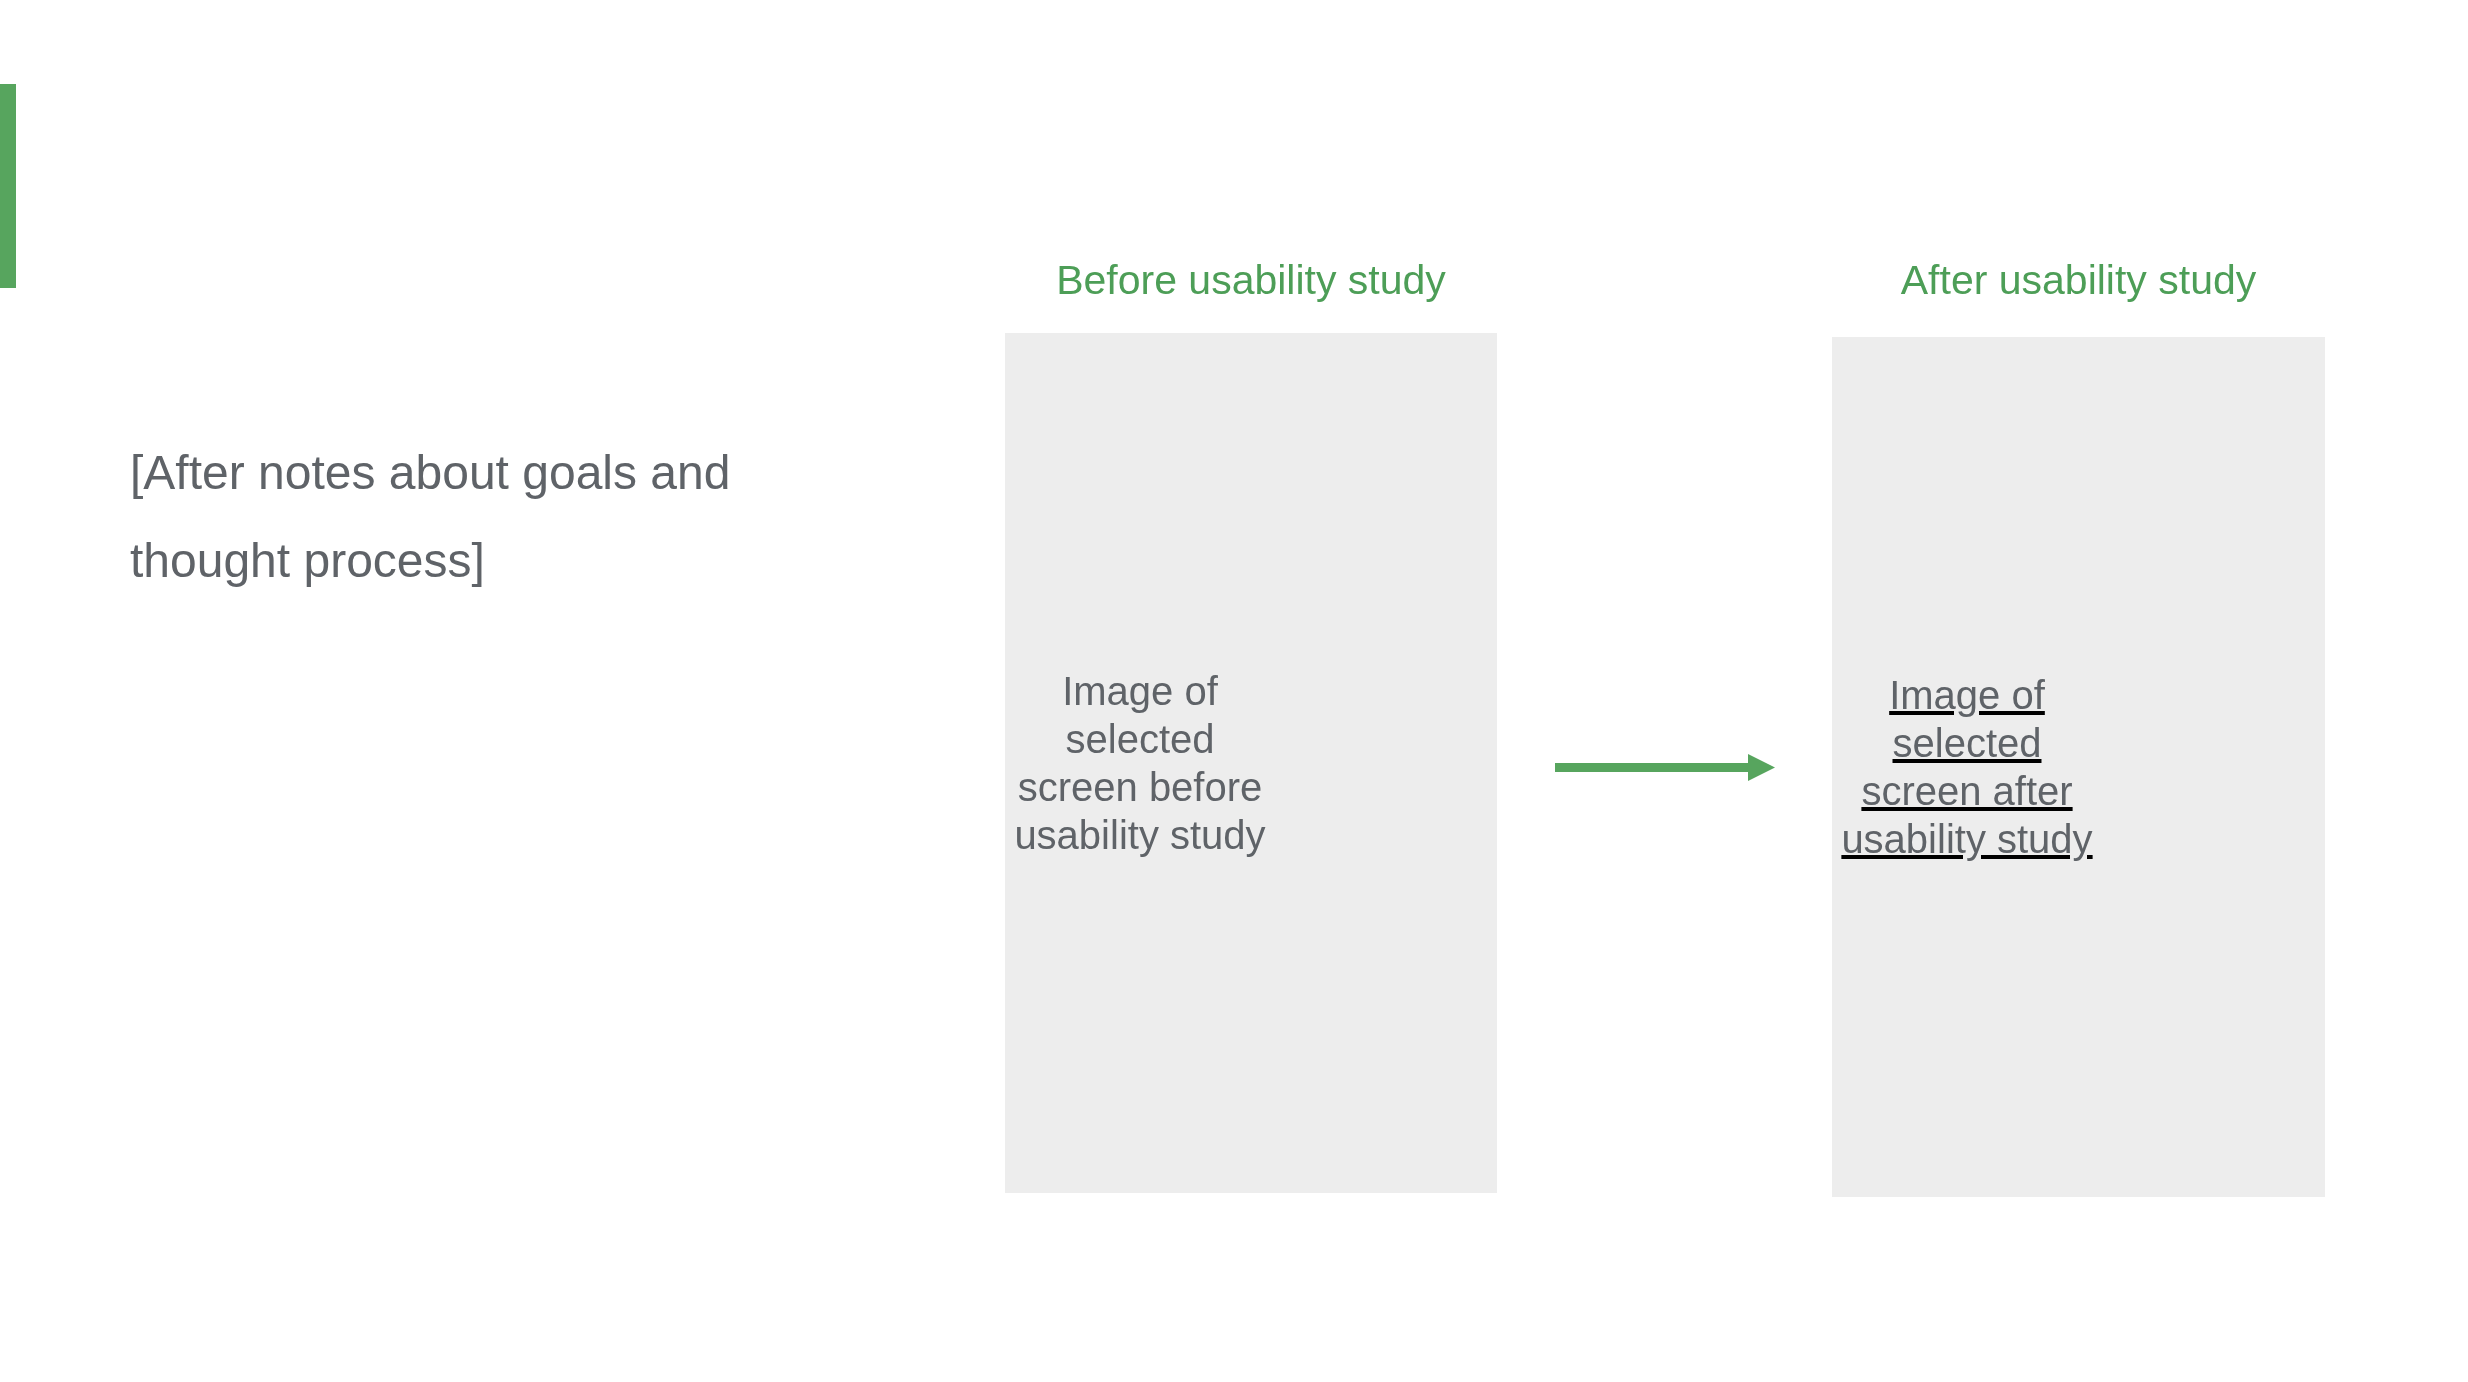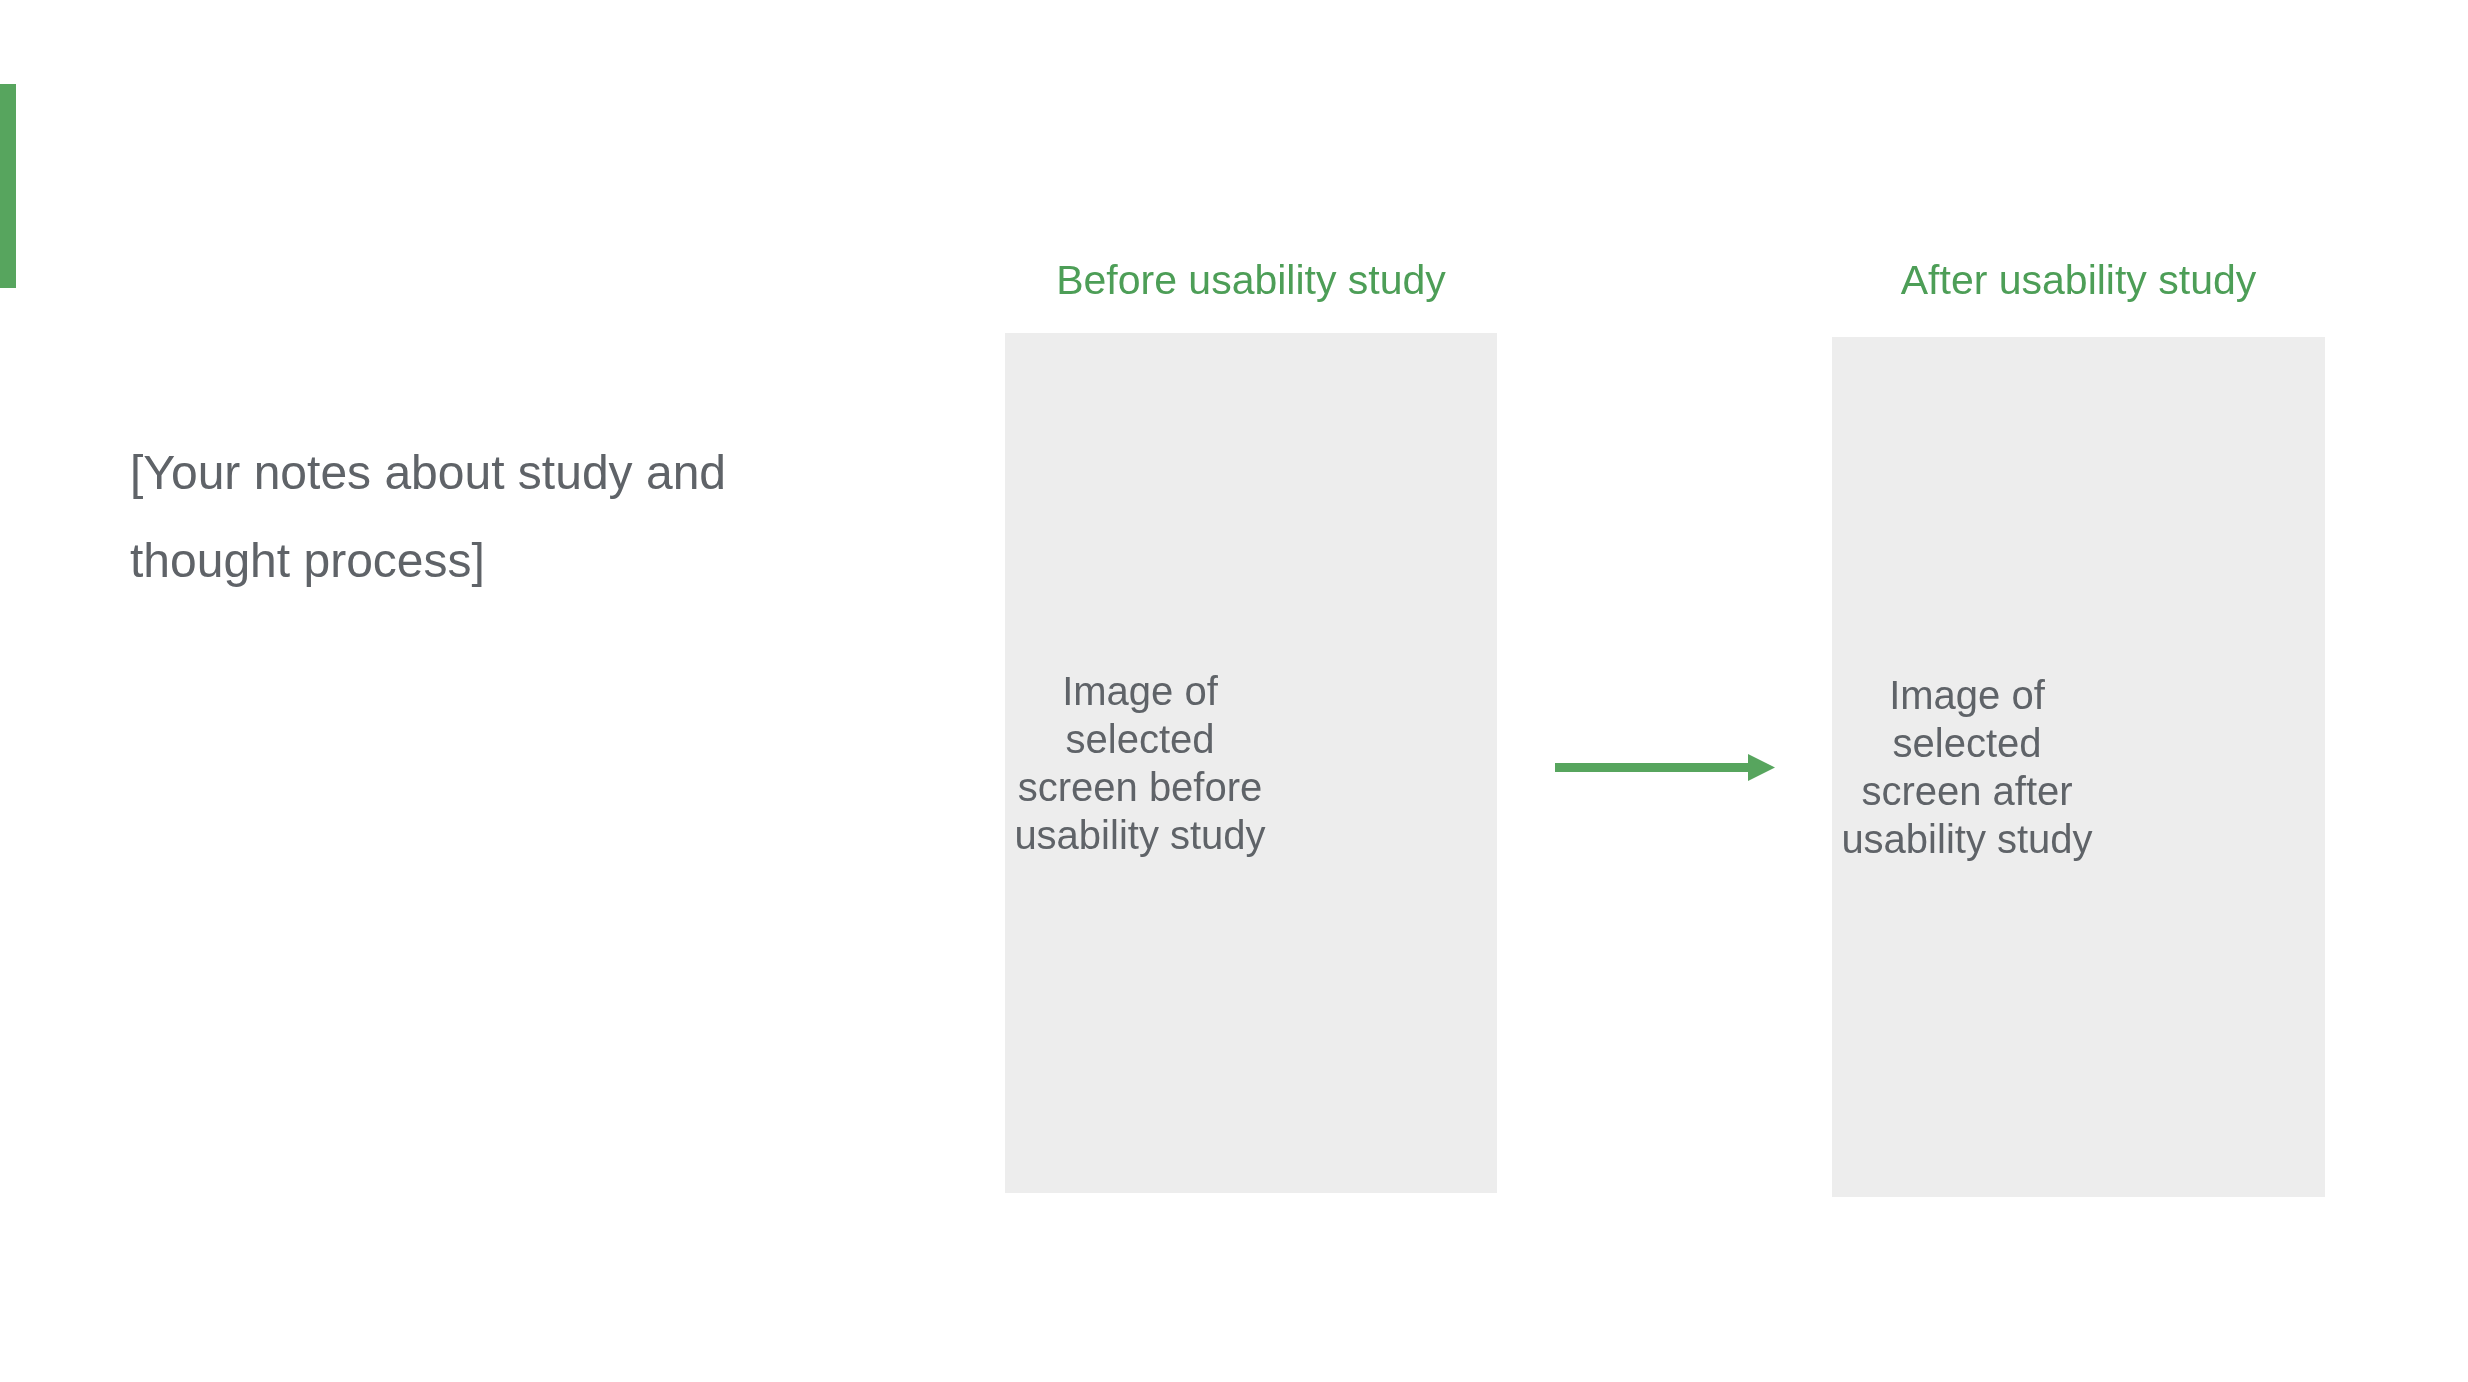--- a/index.html
+++ b/index.html
@@ -58,21 +58,21 @@
   .col-label.before { left: 1005px; width: 492px; }
   .col-label.after  { left: 1832px; width: 493px; }
 
   .placeholder {
     position: absolute;
     background: var(--placeholder-fill, #ededed);
     display: flex;
     align-items: center;
   }
   .placeholder.before { left: 1005px; top: 333px; width: 492px; height: 860px; }
-  .placeholder.after  { left: 1832px; top: 337px; width: 493px; height: 860px; }
+  .placeholder.after  { left: 1832px; top: 337px; width: 493px; height: 860px; text-decoration: underline; }
 
   .placeholder-text {
     width: 270px;
     font-size: 40px;
     line-height: 48px;
     text-align: center;
     color: var(--text-gray, #5f6368);
   }
 
   .arrow {
@@ -85,21 +85,21 @@
   .arrow .shape { fill: var(--accent-green, #57a55e); }
 </style>
 </head>
 <body>
 
 <div class="slide">
 
   <div class="accent-bar"></div>
 
 
-  <p class="notes">[Your notes about study and thought process]</p>
+  <p class="notes">[After notes about goals and thought process]</p>
 
   <div class="col-label before">Before usability study</div>
 
   <div class="col-label after">After usability study</div>
 
   <div class="placeholder before">
     <div class="placeholder-text">Image of selected screen before usability study</div>
   </div>
 
   <svg class="arrow" viewBox="0 0 240 50" xmlns="http://www.w3.org/2000/svg" aria-hidden="true">

